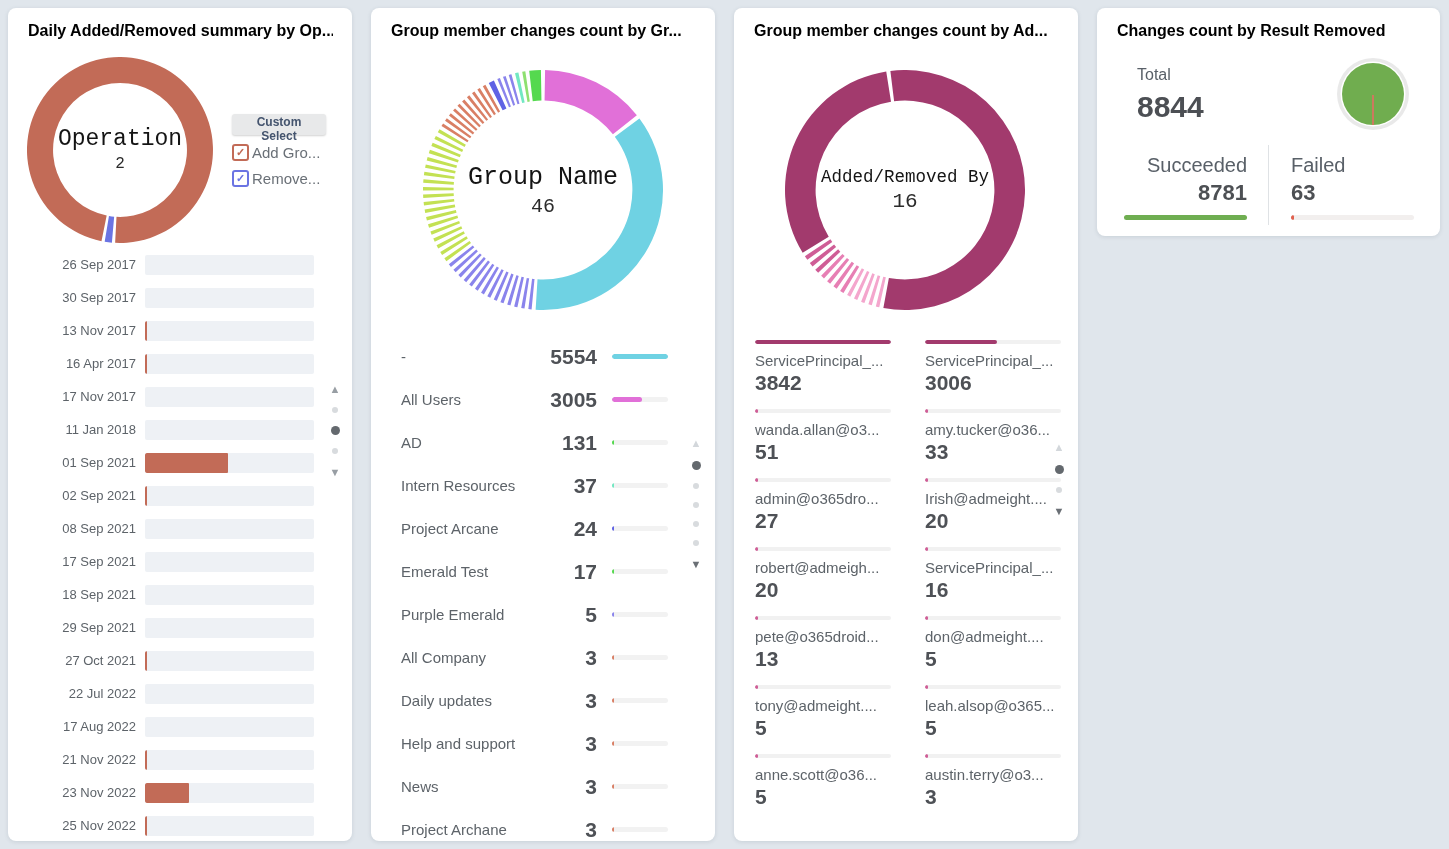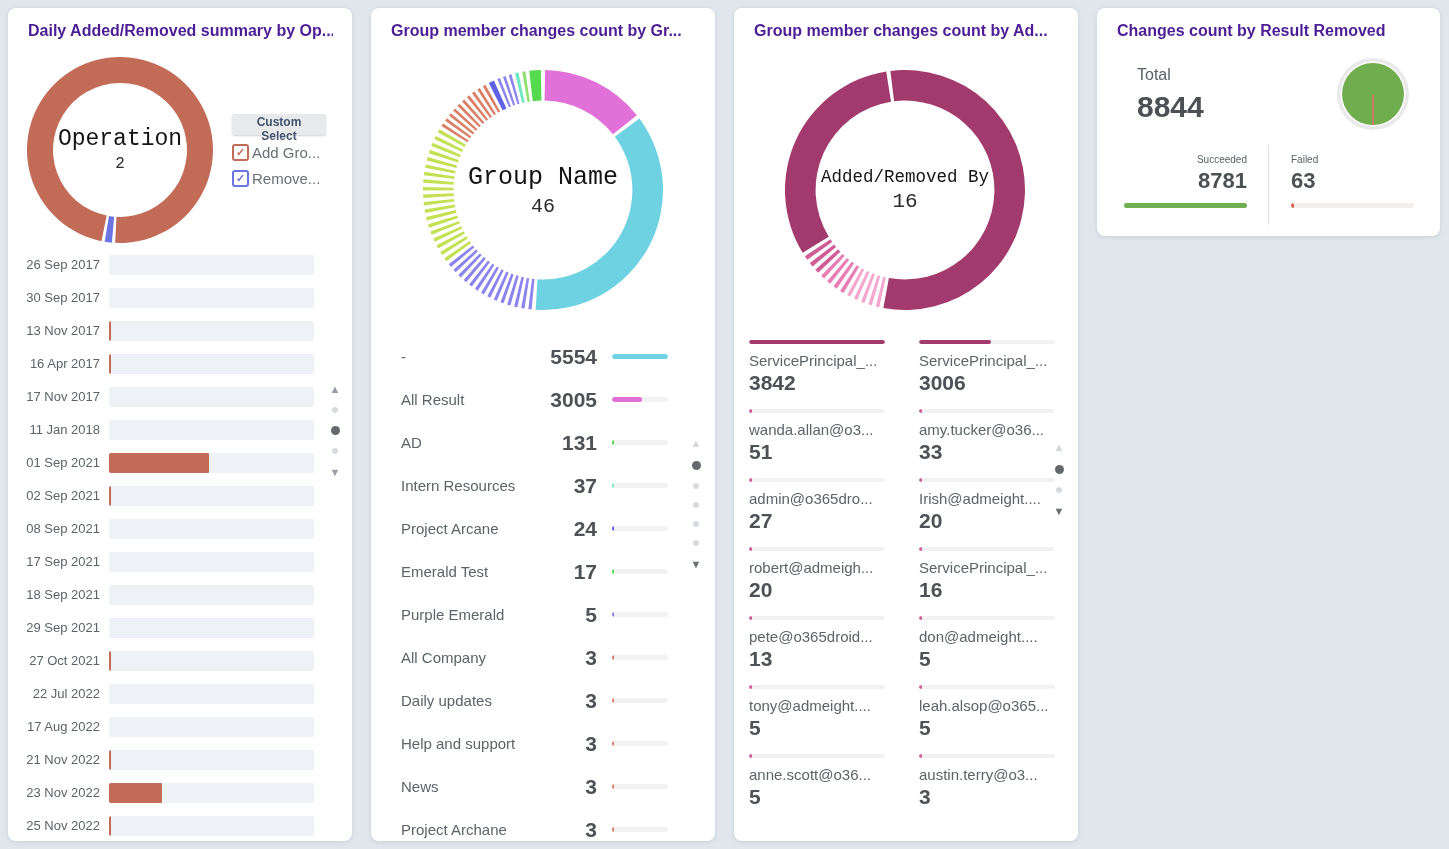--- a/index.html
+++ b/index.html
@@ -5,21 +5,21 @@
   html,body{margin:0;padding:0;}
   body{
     width:1449px;height:849px;overflow:hidden;
     background:#e0e6ec;
     font-family:"Liberation Sans", sans-serif;
   }
   .dashboard{display:flex;gap:19px;padding:8px;align-items:flex-start;}
   .card{background:#fff;border-radius:8px;box-shadow:0 1px 4px rgba(60,75,95,.14);position:relative;flex:none;}
   .card.tall{width:344px;height:833px;}
   .card.short{width:343px;height:228px;}
-  .card-title{position:absolute;left:20px;top:14px;margin:0;font-size:16px;font-weight:700;color:#4c1d95;white-space:nowrap;overflow:hidden;max-width:305px;}
+  .card-title{position:absolute;left:20px;top:14px;margin:0;font-size:16px;font-weight:700;color:#000000;white-space:nowrap;overflow:hidden;max-width:305px;}
 
   svg.donut{position:absolute;}
   #donut1{left:19px;top:49px;}
   #donut2{left:52px;top:62px;}
   #donut3{left:51px;top:62px;}
   .donut-center{position:absolute;text-align:center;transform:translate(-50%,-50%);pointer-events:none;font-family:Liberation Mono, monospace;}
   #dc1{left:112px;top:141px;}
   #dc2{left:172px;top:182px;}
   #dc3{left:171px;top:182px;}
   .dc-label{color:#141414;}
@@ -35,21 +35,21 @@
   .legend{position:absolute;left:224px;top:106px;width:110px;}
   .custom-select{display:block;width:94px;height:21px;border:none;border-radius:3px;
     background:#e8e9ea;box-shadow:0 1px 2px rgba(0,0,0,.18);
     font-family:"Liberation Sans", sans-serif;font-size:12px;font-weight:600;color:#44546e;cursor:pointer;}
   .cb-row{display:flex;align-items:center;margin-top:9px;cursor:pointer;}
   .cb-box{width:13px;height:13px;border:2px solid #999;border-radius:3px;display:flex;align-items:center;justify-content:center;flex:none;background:#fff;}
   .cb-check{font-size:11px;font-weight:700;line-height:1;}
   .cb-label{font-size:15px;color:#6a7077;margin-left:3px;white-space:nowrap;}
 
   
-  #date-list{position:absolute;left:0;top:240px;right:0;}
+  #date-list{position:absolute;left:0;top:240px;right:0;padding-left:36px;}
   .drow{height:33px;display:flex;align-items:center;}
   .dlabel{width:92px;text-align:right;padding-right:9px;font-size:13px;color:#5d6369;flex:none;white-space:nowrap;}
   .dtrack{flex:1;height:20px;background:#eef1f5;border-radius:2px;margin-right:38px;position:relative;overflow:hidden;}
   .dfill{position:absolute;left:0;top:0;bottom:0;border-radius:1px;}
 
   
   .pager{position:absolute;display:flex;flex-direction:column;align-items:center;gap:13px;width:18px;}
   #pager1{left:318px;top:376px;}
   #pager2{left:316px;top:430px;}
   #pager3{left:316px;top:434px;}
@@ -59,36 +59,36 @@
 
   
   #group-list{position:absolute;left:0;top:327px;right:0;bottom:0;overflow:hidden;}
   .grow{height:43px;display:flex;align-items:center;padding:0 47px 0 30px;}
   .glabel{font-size:15px;color:#5d6369;flex:1;white-space:nowrap;overflow:hidden;}
   .gvalue{font-size:21px;font-weight:600;color:#4e5156;}
   .gbar{width:56px;height:5px;border-radius:3px;background:#f2f2f2;margin-left:15px;position:relative;overflow:hidden;flex:none;}
   .gbarfill{position:absolute;left:0;top:0;bottom:0;border-radius:3px;}
 
   
-  #admin-grid{position:absolute;left:15px;top:332px;right:29px;display:grid;grid-template-columns:136px 136px;column-gap:34px;row-gap:14px;}
+  #admin-grid{position:absolute;left:21px;top:332px;right:29px;display:grid;grid-template-columns:136px 136px;column-gap:34px;row-gap:14px;}
   .acell{cursor:pointer;}
   .abar{height:4px;background:#f1f1f1;border-radius:2px;position:relative;overflow:hidden;}
   .abarfill{position:absolute;left:0;top:0;bottom:0;border-radius:2px;}
   .alabel{margin-top:8px;font-size:15px;color:#5d6369;white-space:nowrap;overflow:hidden;}
   .avalue{font-size:21px;font-weight:600;color:#4e5156;margin-top:2px;}
 
   
   .total-label{position:absolute;left:40px;top:58px;font-size:16px;color:#596068;}
   .total-value{position:absolute;left:40px;top:82px;font-size:30px;font-weight:600;color:#4c4f54;}
   #gauge{position:absolute;left:239px;top:49px;}
   .divider{position:absolute;left:171px;top:137px;width:1px;height:80px;background:#dfe2e5;}
   .status-block{position:absolute;top:146px;width:123px;}
   #succ-block{left:27px;text-align:right;}
   #fail-block{left:194px;text-align:left;}
-  .status-label{font-size:10px;color:#596068;}
+  .status-label{font-size:20px;color:#596068;}
   .status-value{font-size:22px;font-weight:600;color:#4d5054;margin-top:3px;}
   .sbar{height:5px;border-radius:3px;margin-top:9px;}
   .fbar{height:5px;border-radius:3px;background:#f2efee;margin-top:9px;position:relative;overflow:hidden;}
   .fbar .tick{position:absolute;left:0;top:0;bottom:0;width:3px;border-radius:2px;}
 </style>
 </head>
 <body>
 
 <div class="dashboard">
 
@@ -278,21 +278,21 @@
     </div>
     <div id="group-list">
         <div class="grow">
           <span class="glabel">-</span>
           <span class="gvalue">5554</span>
           <div class="gbar">
             <div class="gbarfill" style="width: 100%; background: rgb(111, 210, 227);"></div>
           </div>
         </div>
         <div class="grow">
-          <span class="glabel">All Result</span>
+          <span class="glabel">All Users</span>
           <span class="gvalue">3005</span>
           <div class="gbar">
             <div class="gbarfill" style="width: 54%; background: rgb(225, 112, 216);"></div>
           </div>
         </div>
         <div class="grow">
           <span class="glabel">AD</span>
           <span class="gvalue">131</span>
           <div class="gbar">
             <div class="gbarfill" style="width: 3%; background: rgb(85, 217, 79);"></div>

